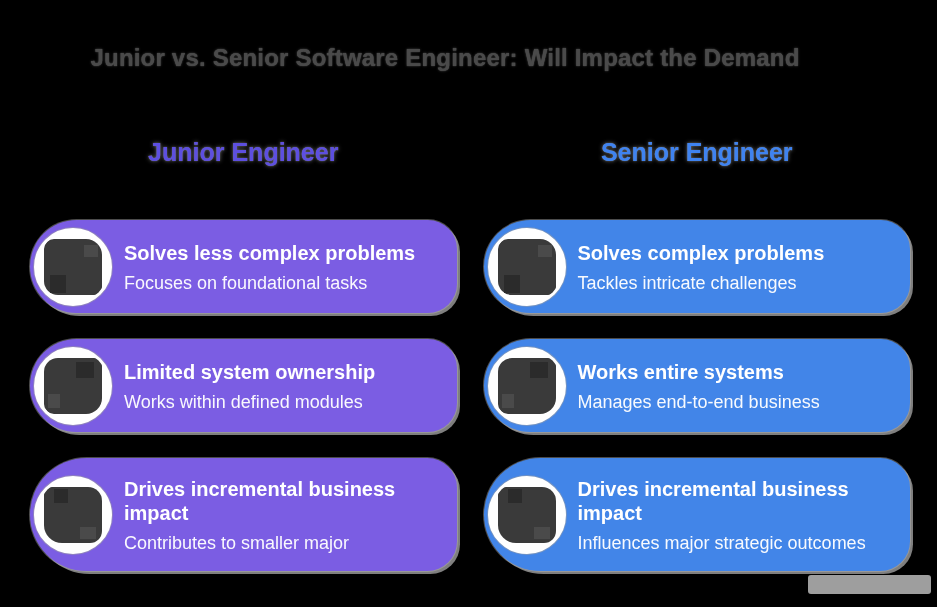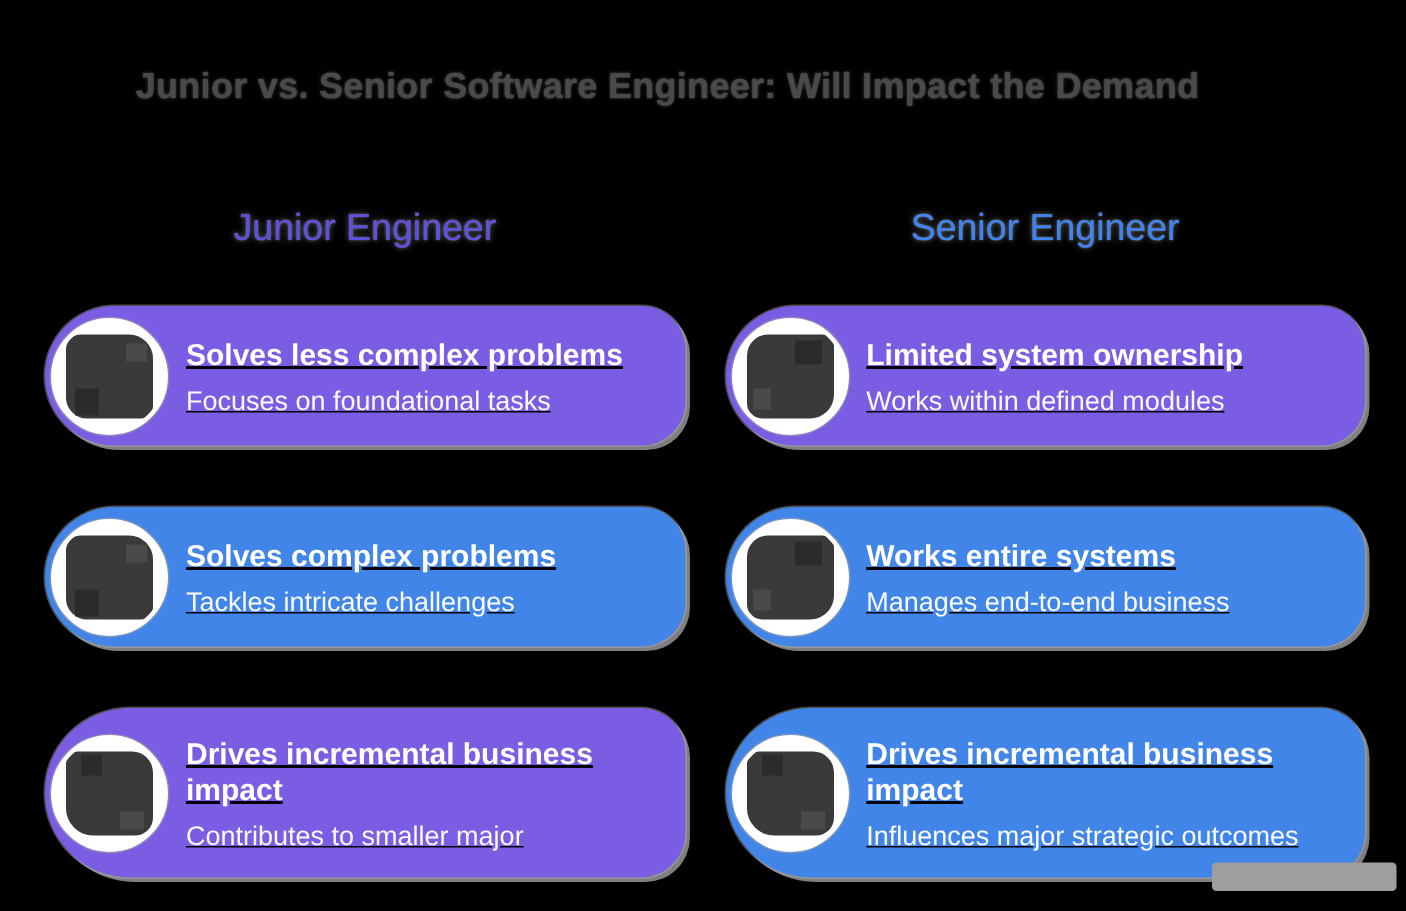--- a/index.html
+++ b/index.html
@@ -37,29 +37,29 @@
     width: 880px;
   }
   .headers-row, .cards-grid {
     display: grid;
     grid-template-columns: 1fr 1fr;
     column-gap: 27px;
   }
   .col-header {
     text-align: center;
     font-size: 25px;
-    font-weight: normal;
+    font-weight: bold;
     height: 30px;
-    margin-bottom: 36px;
+    margin-bottom: 52px;
     text-shadow: 0 0 1px rgba(135,135,135,0.95), 0 0 4px rgba(130,130,130,0.8);
   }
   .col-header.junior { color: var(--junior-header, #5d4fe0); }
   .col-header.senior { color: var(--senior-header, #3f83f0); }
 
-  .cards-grid { row-gap: 41px; text-decoration: underline; }
+  .cards-grid { row-gap: 26px; }
 
   
   .card {
     position: relative;
     box-sizing: border-box;
     min-height: 93px;
     border-radius: 48px 30px 30px 48px;
     padding: 14px 22px 14px 94px;
     display: flex;
     flex-direction: column;
@@ -156,38 +156,38 @@
   <div class="cards-grid">
 
     <div class="card junior">
       <div class="circle">
         <div class="blob v1"></div>
       </div>
       <div class="card-title">Solves less complex problems</div>
       <div class="card-subtitle">Focuses on foundational tasks</div>
     </div>
 
+    <div class="card senior">
+      <div class="circle">
+        <div class="blob v1"></div>
+      </div>
+      <div class="card-title">Solves complex problems</div>
+      <div class="card-subtitle">Tackles intricate challenges</div>
+    </div>
+
     <div class="card junior">
       <div class="circle">
         <div class="blob v2"></div>
       </div>
       <div class="card-title">Limited system ownership</div>
       <div class="card-subtitle">Works within defined modules</div>
     </div>
 
     <div class="card senior">
       <div class="circle">
-        <div class="blob v1"></div>
-      </div>
-      <div class="card-title">Solves complex problems</div>
-      <div class="card-subtitle">Tackles intricate challenges</div>
-    </div>
-
-    <div class="card senior">
-      <div class="circle">
         <div class="blob v2"></div>
       </div>
       <div class="card-title">Works entire systems</div>
       <div class="card-subtitle">Manages end-to-end business</div>
     </div>
 
     <div class="card junior tall">
       <div class="circle">
         <div class="blob v3"></div>
       </div>

